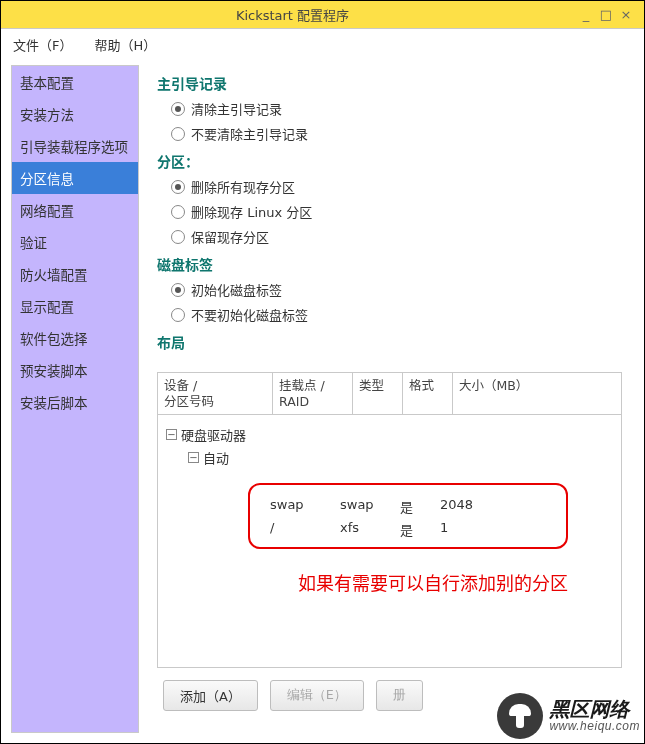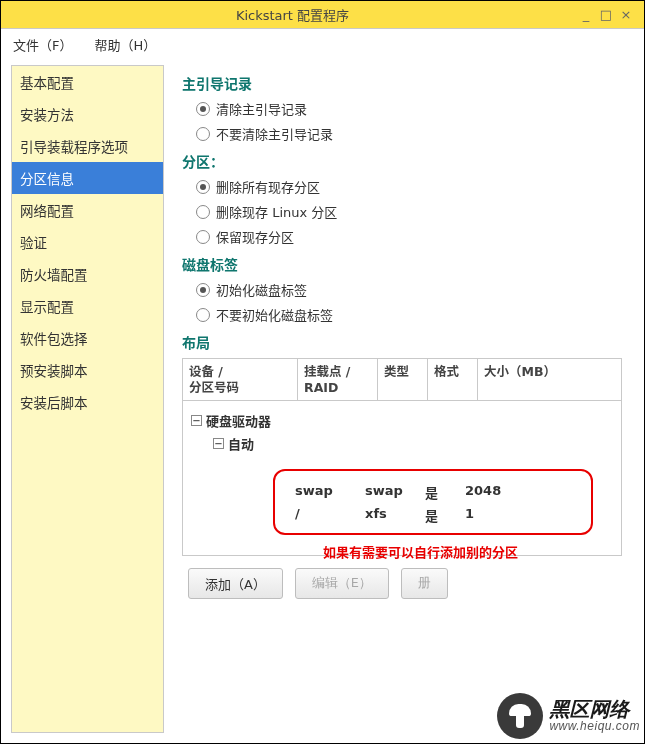--- a/index.html
+++ b/index.html
@@ -37,23 +37,23 @@
   .menubar span { padding:4px 4px; }
 
   
   .content {
     position:absolute;
     top:58px; bottom:0; left:0; right:0;
     padding:6px 10px 10px 10px;
     display:flex;
   }
   .sidebar {
-    width:153px;
+    width:128px;
     border:1px solid #c9c9c9;
-    background:#fef9c3;
+    background:#c4b5fd;
     overflow:hidden;
   }
   .sidebar .item {
     padding:6px 8px;
     color:#333;
     font-size:13.5px;
   }
   .sidebar .item.selected { background:#3a7fd9; color:#fff; }
 
   .main {
@@ -81,25 +81,24 @@
     display:inline-flex; align-items:center; justify-content:center;
     background:#fff;
   }
   .radio.checked::after {
     content:""; width:6px; height:6px; border-radius:50%; background:#555;
   }
 
   
   .layout-panel {
     border:1px solid #c9c9c9;
-    margin-top:6px;
-    height:198px;
+    margin-top:20px;
+    height:296px;
     position:relative;
     background:#fff;
-    font-weight:bold;
   }
   .lp-header {
     display:grid;
     grid-template-columns: 115px 80px 50px 50px 1fr;
     border-bottom:1px solid #c9c9c9;
     font-size:12.5px;
     color:#444;
   }
   .lp-header > div {
     padding:5px 6px;
@@ -126,23 +125,23 @@
   }
   .part-rows {
     position:absolute;
     left:112px; top:120px;
     font-size:13px; color:#333;
   }
   .part-row { display:grid; grid-template-columns:70px 60px 40px 60px; margin:4px 0; }
 
   .annotation {
     position:absolute;
-    left:140px; top:183px;
+    left:140px; top:196px;
     color:#e80000;
-    font-size:13px;
+    font-size:18px;
   }
 
   .button-row {
     margin-top:12px;
     display:flex;
     gap:12px;
     padding-left:6px;
   }
   .btn {
     border:1px solid #bdbdbd;

